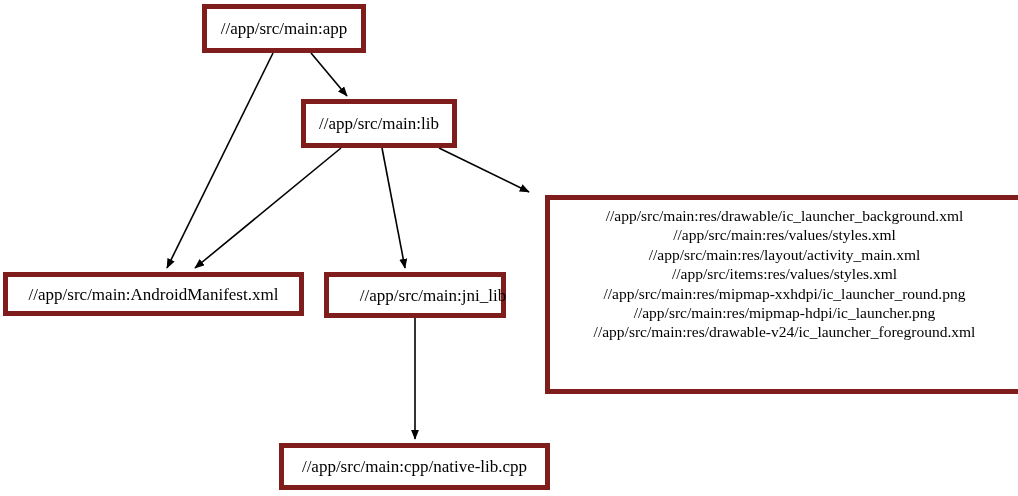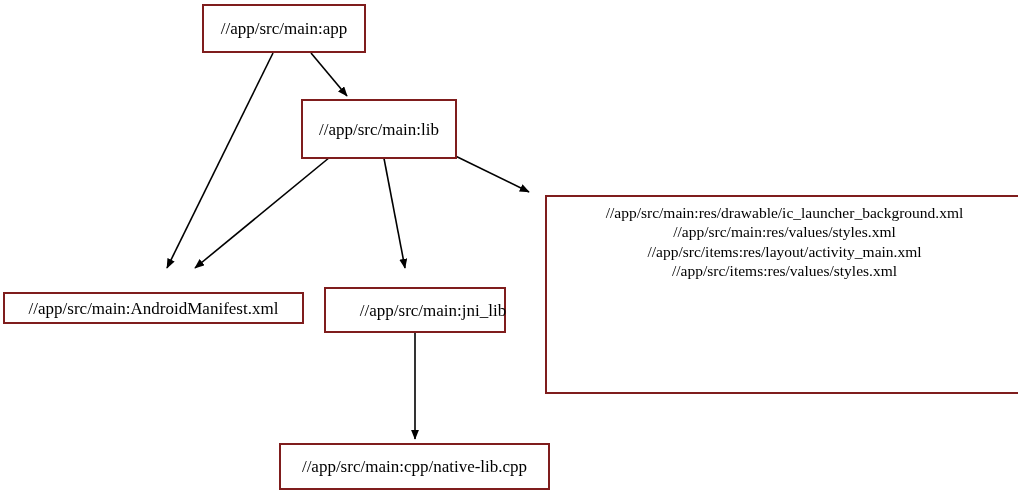--- a/index.html
+++ b/index.html
@@ -19,21 +19,21 @@
     position: absolute;
     left: 0;
     top: 0;
     width: 1018px;
     height: 496px;
     pointer-events: none;
   }
   .node {
     position: absolute;
     box-sizing: border-box;
-    border: 2px solid #7f1d1d;
+    border: 5px solid #7f1d1d;
     background: #ffffff;
     display: flex;
     align-items: center;
     justify-content: center;
     text-align: center;
     color: #000000;
     font-size: 17px;
     line-height: 1.0;
     white-space: nowrap;
   }
@@ -53,23 +53,23 @@
   .node-multi .line {
     display: block;
     font-size: 15.5px;
     line-height: 19.4px;
     text-align: center;
     white-space: nowrap;
   }
 
   
   #node-app            { left: 202px; top: 4px;   width: 164px; height: 49px; }
-  #node-lib            { left: 301px; top: 99px;  width: 156px; height: 60px; }
-  #node-manifest       { left: 3px;   top: 272px; width: 301px; height: 32px; margin-top: 20px; }
-  #node-jni-lib        { left: 324px; top: 287px; width: 182px; height: 46px; padding-left: 36px; }
+  #node-lib            { left: 301px; top: 99px;  width: 156px; height: 49px; }
+  #node-manifest       { left: 3px;   top: 272px; width: 301px; height: 44px; }
+  #node-jni-lib        { left: 324px; top: 272px; width: 182px; height: 46px; padding-left: 36px; }
   #node-res-group      { left: 530px; top: 195px; width: 479px; height: 199px; }
   #node-native-lib     { left: 279px; top: 443px; width: 271px; height: 47px; text-align: right; }
 </style>
 </head>
 <body>
 
 <div id="graph">
 
   <svg id="edge-layer" width="1018" height="496" viewBox="0 0 1018 496" xmlns="http://www.w3.org/2000/svg">
     <defs>
@@ -119,17 +119,20 @@
     <span class="node-label">//app/src/main:jni_lib</span>
   </div>
 
   <div class="node" id="node-native-lib">
     <span class="node-label">//app/src/main:cpp/native-lib.cpp</span>
   </div>
 
   <div class="node node-multi" id="node-res-group">
     <span class="line">//app/src/main:res/drawable/ic_launcher_background.xml</span>
     <span class="line">//app/src/main:res/values/styles.xml</span>
-    <span class="line">//app/src/items:res/layout/activity_main.xml</span>
+    <span class="line">//app/src/main:res/layout/activity_main.xml</span>
     <span class="line">//app/src/items:res/values/styles.xml</span>
+    <span class="line">//app/src/main:res/mipmap-xxhdpi/ic_launcher_round.png</span>
+    <span class="line">//app/src/main:res/mipmap-hdpi/ic_launcher.png</span>
+    <span class="line">//app/src/main:res/drawable-v24/ic_launcher_foreground.xml</span>
   </div>
 
 </div>
 
 </body></html>

